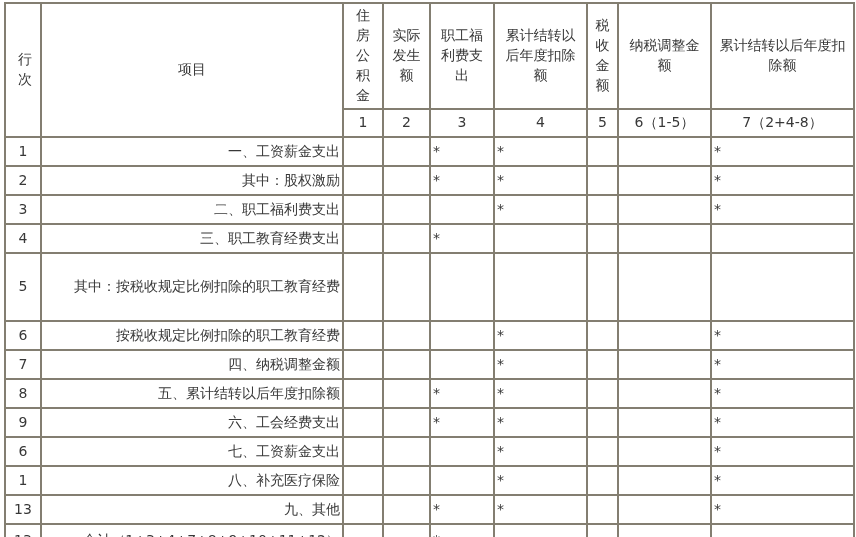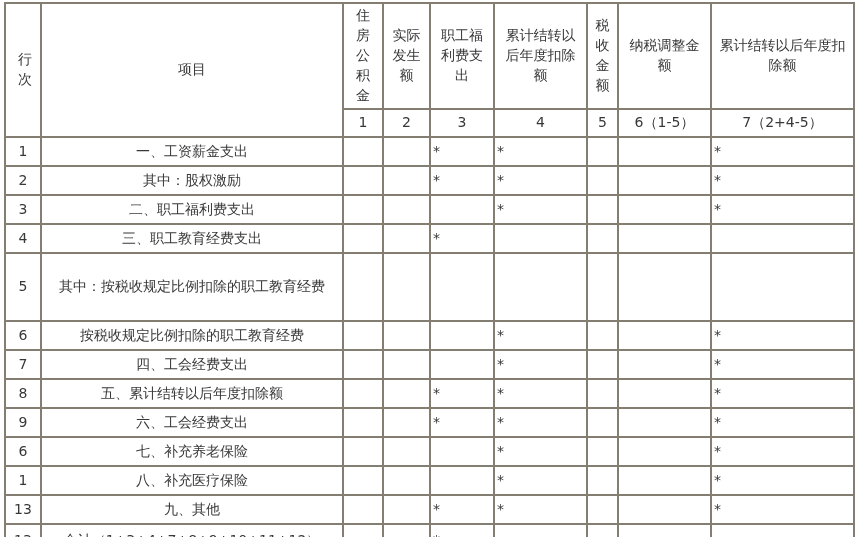--- a/index.html
+++ b/index.html
@@ -29,21 +29,21 @@
     overflow: hidden;
     background: #ffffff;
   }
   
   tr.hdr-main th { height: 100px; text-align: center; word-break: break-all; padding: 2px 7px; }
   tr.hdr-main th.c-rowno, tr.hdr-main th.c-item { padding: 12px; }
   tr.hdr-num th { height: 24px; text-align: center; padding: 1px; letter-spacing: 0; }
   th.v-narrow { padding: 2px 6px; }
   
   td.c-line   { text-align: center; height: 25px; }
-  td.c-item   { text-align: center; padding-left: 3px; }
+  td.c-item   { text-align: right; padding-left: 3px; }
   td.c-star   { text-align: left; padding-left: 2px; font-size: 15px; }
   td.c-fill   { }
   tr.tall td  { height: 64px; }
   tr.grand td { height: 29px; }
 </style>
 </head>
 <body>
 
 <table class="form">
   <colgroup>
@@ -69,21 +69,21 @@
       <th>纳税调整金额</th>
       <th>累计结转以后年度扣除额</th>
     </tr>
     <tr class="hdr-num">
       <th>1</th>
       <th>2</th>
       <th>3</th>
       <th>4</th>
       <th>5</th>
       <th>6（1-5）</th>
-      <th>7（2+4-5）</th>
+      <th>7（2+4-8）</th>
     </tr>
   </thead>
   <tbody>
       <tr>
         <td class="c-line">1</td>
         <td class="c-item">一、工资薪金支出</td>
         <td class="c-fill"></td>
         <td class="c-fill"></td>
         <td class="c-star">*</td>
         <td class="c-star">*</td>
@@ -141,21 +141,21 @@
         <td class="c-fill"></td>
         <td class="c-fill"></td>
         <td class="c-fill"></td>
         <td class="c-star">*</td>
         <td class="c-fill"></td>
         <td class="c-fill"></td>
         <td class="c-star">*</td>
       </tr>
       <tr>
         <td class="c-line">7</td>
-        <td class="c-item">四、工会经费支出</td>
+        <td class="c-item">四、纳税调整金额</td>
         <td class="c-fill"></td>
         <td class="c-fill"></td>
         <td class="c-fill"></td>
         <td class="c-star">*</td>
         <td class="c-fill"></td>
         <td class="c-fill"></td>
         <td class="c-star">*</td>
       </tr>
       <tr>
         <td class="c-line">8</td>
@@ -174,21 +174,21 @@
         <td class="c-fill"></td>
         <td class="c-fill"></td>
         <td class="c-star">*</td>
         <td class="c-star">*</td>
         <td class="c-fill"></td>
         <td class="c-fill"></td>
         <td class="c-star">*</td>
       </tr>
       <tr>
         <td class="c-line">6</td>
-        <td class="c-item">七、补充养老保险</td>
+        <td class="c-item">七、工资薪金支出</td>
         <td class="c-fill"></td>
         <td class="c-fill"></td>
         <td class="c-fill"></td>
         <td class="c-star">*</td>
         <td class="c-fill"></td>
         <td class="c-fill"></td>
         <td class="c-star">*</td>
       </tr>
       <tr>
         <td class="c-line">1</td>

